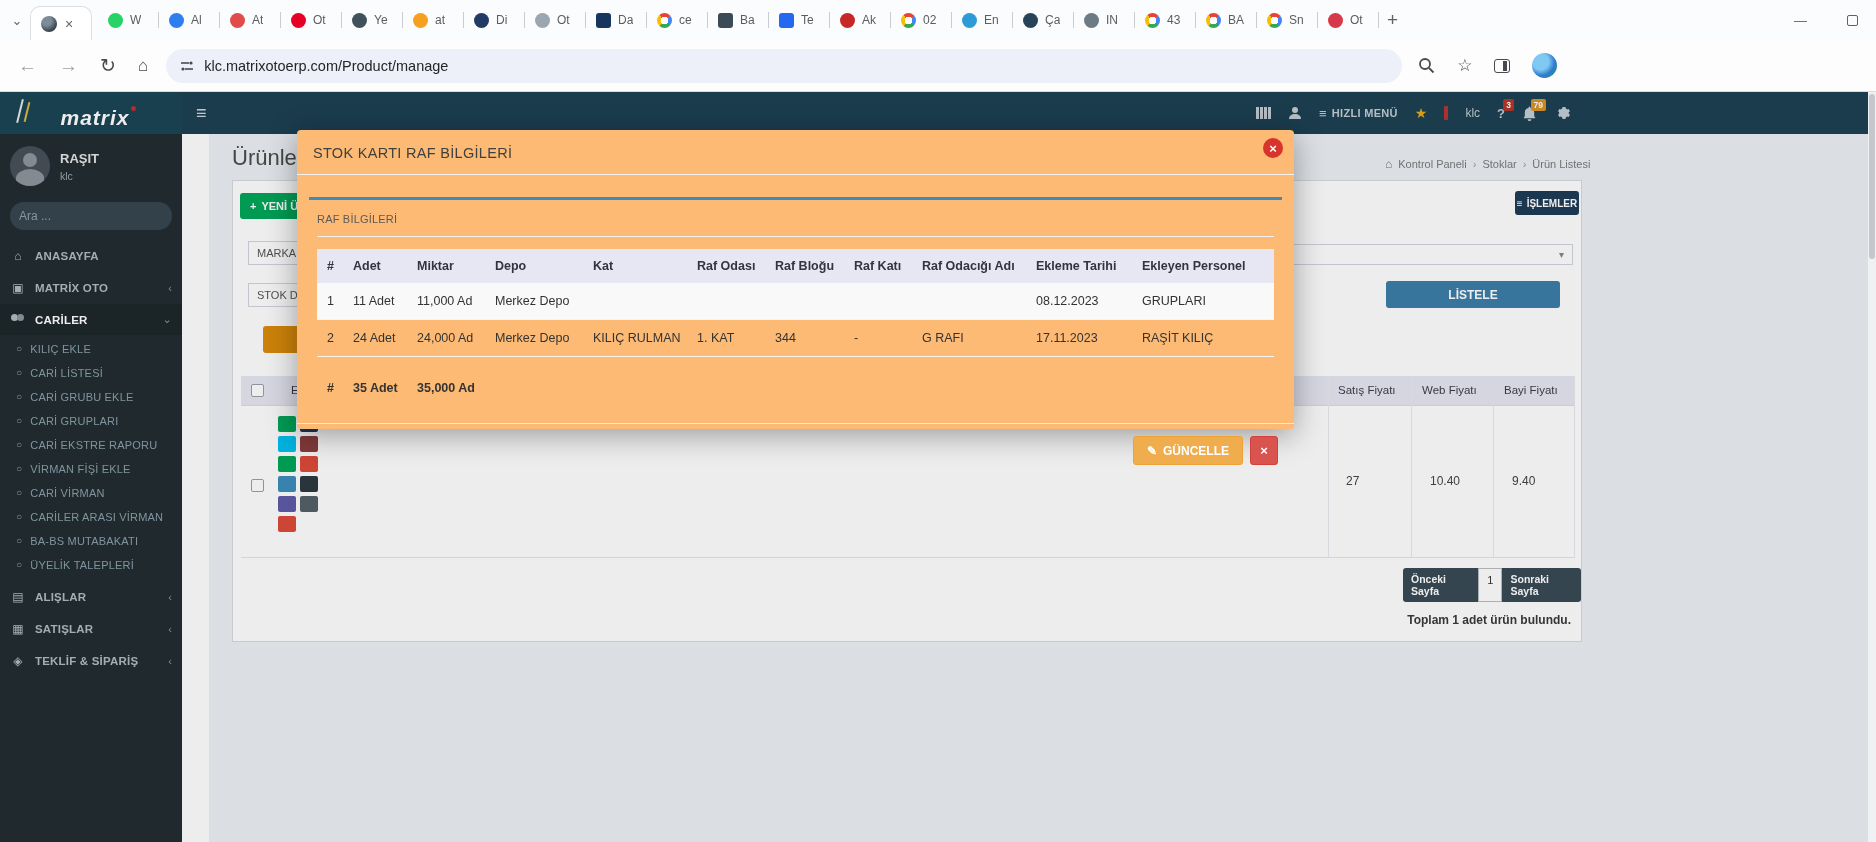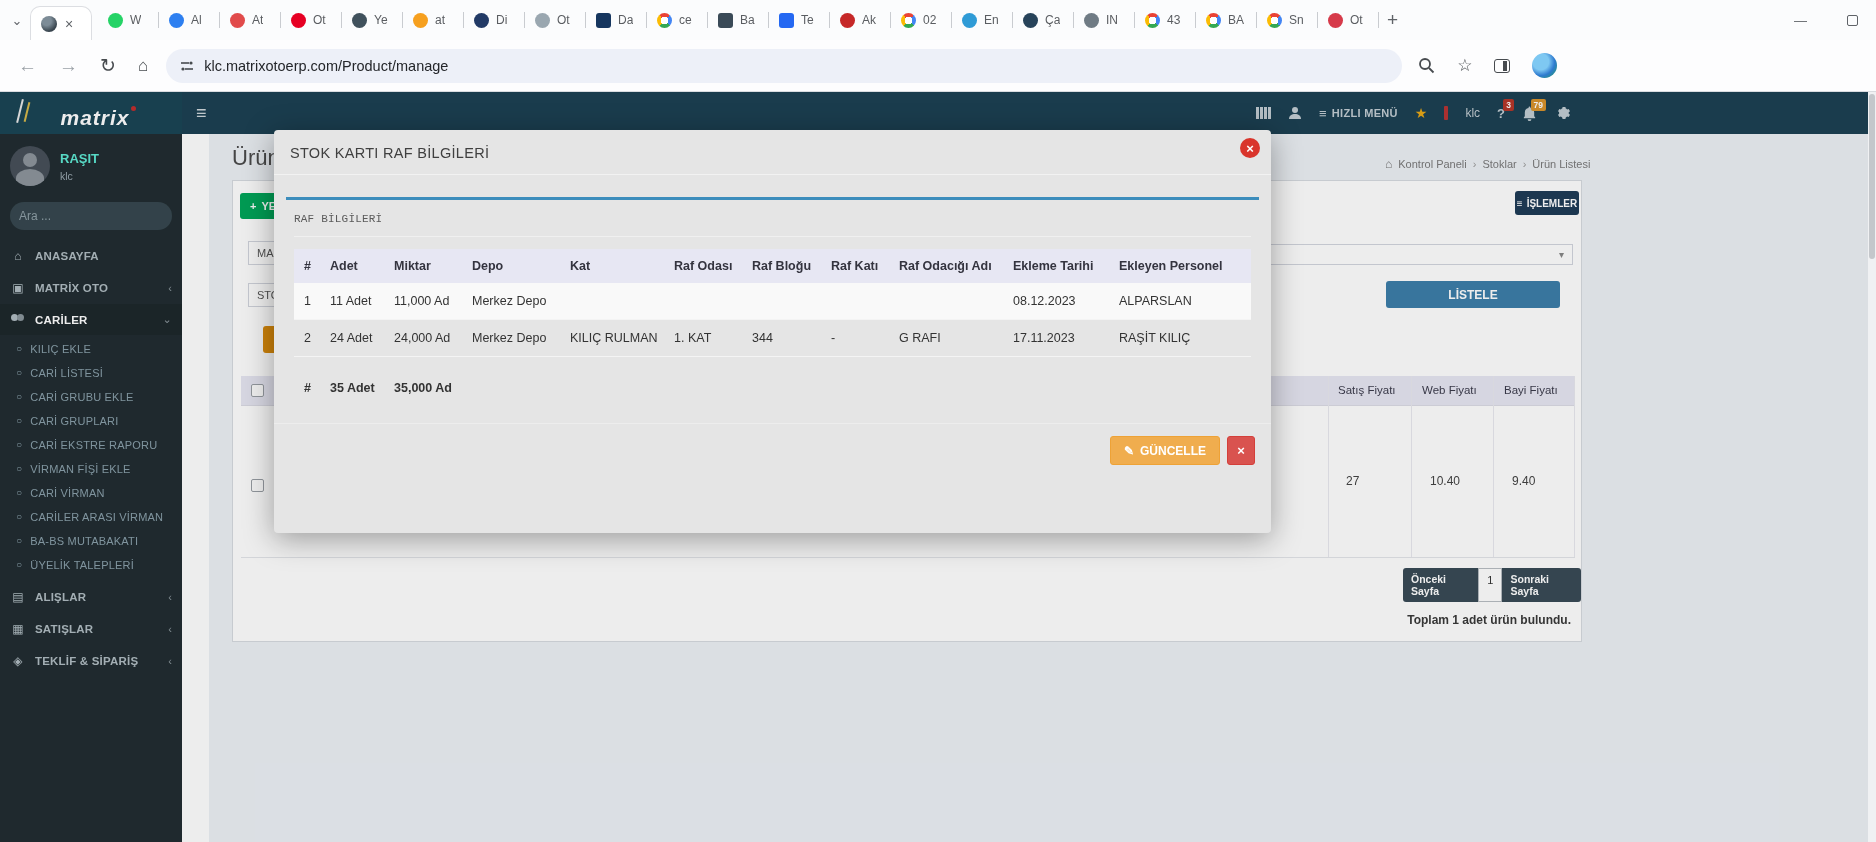--- a/index.html
+++ b/index.html
@@ -63,21 +63,21 @@
   .badge.red { background:#b53629; }
   .badge.gold { background:#d9932c; }
   .ah-svg svg { display:block; }
 
   
   .sidebar { position:absolute; left:0; top:134px; width:182px; bottom:0; background:#222d32; }
   .userpanel { display:flex; gap:10px; padding:12px 10px; align-items:center; }
   .uava { width:40px; height:40px; border-radius:50%; background:#47505a; position:relative; overflow:hidden; }
   .uava::before { content:''; position:absolute; left:13px; top:7px; width:14px; height:14px; border-radius:50%; background:#8d959c; }
   .uava::after { content:''; position:absolute; left:6px; top:23px; width:28px; height:18px; border-radius:50% 50% 0 0; background:#8d959c; }
-  .uname { color:#5eead4; font-size:13px; font-weight:bold; }
+  .uname { color:#e5e5e5; font-size:13px; font-weight:bold; }
   .usub { color:#9aa8b0; font-size:10.5px; margin-top:4px; }
   .sform { margin:4px 10px 10px; display:flex; background:#374850; border-radius:14px; overflow:hidden; }
   .sform input { flex:1; background:transparent; border:none; outline:none; color:#bcc7cc; font-size:12px; padding:7px 9px; font-family:"Liberation Sans", sans-serif; }
   .sform input::placeholder { color:#90a0a8; }
   .smenu { margin-top:2px; }
   .smi { display:flex; align-items:center; gap:9px; padding:9px 10px; color:#b0bcc2; font-size:11.5px; font-weight:bold; letter-spacing:.2px; }
   .smi.act { background:#1e282c; color:#fff; }
   .smi-ic { width:16px; text-align:center; font-size:12px; font-weight:normal; }
   .smi-ic.ppl { position:relative; height:12px; }
   .smi-ic.ppl i { position:absolute; width:7px; height:7px; border-radius:50%; background:#b0bcc2; top:0; }
@@ -124,28 +124,28 @@
   .pag-btn { background:#3a4b57; color:#fff; font-size:10.5px; font-weight:bold; padding:5px 8px; }
   .pag-prev { border-radius:3px 0 0 3px; }
   .pag-next { border-radius:0 3px 3px 0; }
   .pag-num { background:#fff; border:1px solid #b9bec3; color:#333; font-size:11px; padding:5px 8px; }
   .total-text { position:absolute; right:10px; top:432px; font-size:12px; font-weight:bold; color:#3a3a3a; }
 
   
   .backdrop { position:absolute; left:0; top:92px; right:0; bottom:0; background:rgba(0,0,0,.07); }
   .scrollbar { position:absolute; right:0; top:92px; width:8px; bottom:0; background:#f0f1f3; }
   .sthumb { position:absolute; left:1px; right:1px; top:2px; height:165px; background:#c4c7cb; border-radius:4px; }
-  .modal { position:absolute; left:274px; top:130px; width:997px; height:403px; background:#e5e5e5; border-radius:4px; box-shadow:0 6px 30px rgba(0,0,0,.35); }
+  .modal { position:absolute; left:297px; top:130px; width:997px; height:299px; background:#fdba74; border-radius:4px; box-shadow:0 6px 30px rgba(0,0,0,.35); }
   .m-head { padding:14px 16px 12px; position:relative; }
   .m-title { font-size:14.5px; color:#404040; letter-spacing:.3px; }
   .m-close { position:absolute; right:11px; top:8px; width:20px; height:20px; border-radius:50%; background:#d9342b; color:#fff; font-size:13px; font-weight:bold; display:flex; align-items:center; justify-content:center; line-height:1; }
   .m-hr { border-top:1px solid #f2f2f2; }
   .m-body { padding:0 12px; }
   .tabline { height:3px; background:#3c8dbc; margin-top:22px; }
-  .m-section { margin:13px 8px 0; font-size:11px; color:#5a5a5a; letter-spacing:.2px;font-family:Liberation Mono, monospace; }
+  .m-section { margin:13px 8px 0; font-size:11px; color:#5a5a5a; letter-spacing:.2px; }
   .m-thin { border-top:1px solid #f0f0f0; margin:11px 8px 0; }
   .mtable { width:calc(100% - 16px); margin:12px 8px 0; border-collapse:collapse; table-layout:fixed; font-size:12.5px; color:#333; }
   .mtable th { background:#e7e7f3; text-align:left; font-weight:bold; color:#34343f; padding:10px 6px; font-size:12.5px; }
   .mtable th:first-child, .mtable td:first-child { padding-left:10px; }
   .mtable td { padding:11px 6px; border-bottom:1px solid #f4f4f4; white-space:nowrap; overflow:hidden; }
   .mtable tr.stripe td { background:#f9f9f9; }
   .mtable tr.totals td { border-bottom:none; font-weight:bold; padding-top:24px; }
   .m-footline { margin:15px 8px 0; display:flex; align-items:center; gap:10px; font-size:12px; color:#555; }
   .pps { width:54px; height:26px; border:1px solid #ccc; border-radius:3px; font-size:12px; color:#444; font-family:"Liberation Sans", sans-serif; }
   .m-div { border-top:1px solid #ededed; margin-top:17px; }
@@ -561,21 +561,21 @@
               <td>1</td>
               <td>11 Adet</td>
               <td>11,000 Ad</td>
               <td>Merkez Depo</td>
               <td></td>
               <td></td>
               <td></td>
               <td></td>
               <td></td>
               <td>08.12.2023</td>
-              <td>ALPARSLAN</td>
+              <td>GRUPLARI</td>
             </tr>
             <tr>
               <td>2</td>
               <td>24 Adet</td>
               <td>24,000 Ad</td>
               <td>Merkez Depo</td>
               <td>KILIÇ RULMAN</td>
               <td>1. KAT</td>
               <td>344</td>
               <td>-</td>

